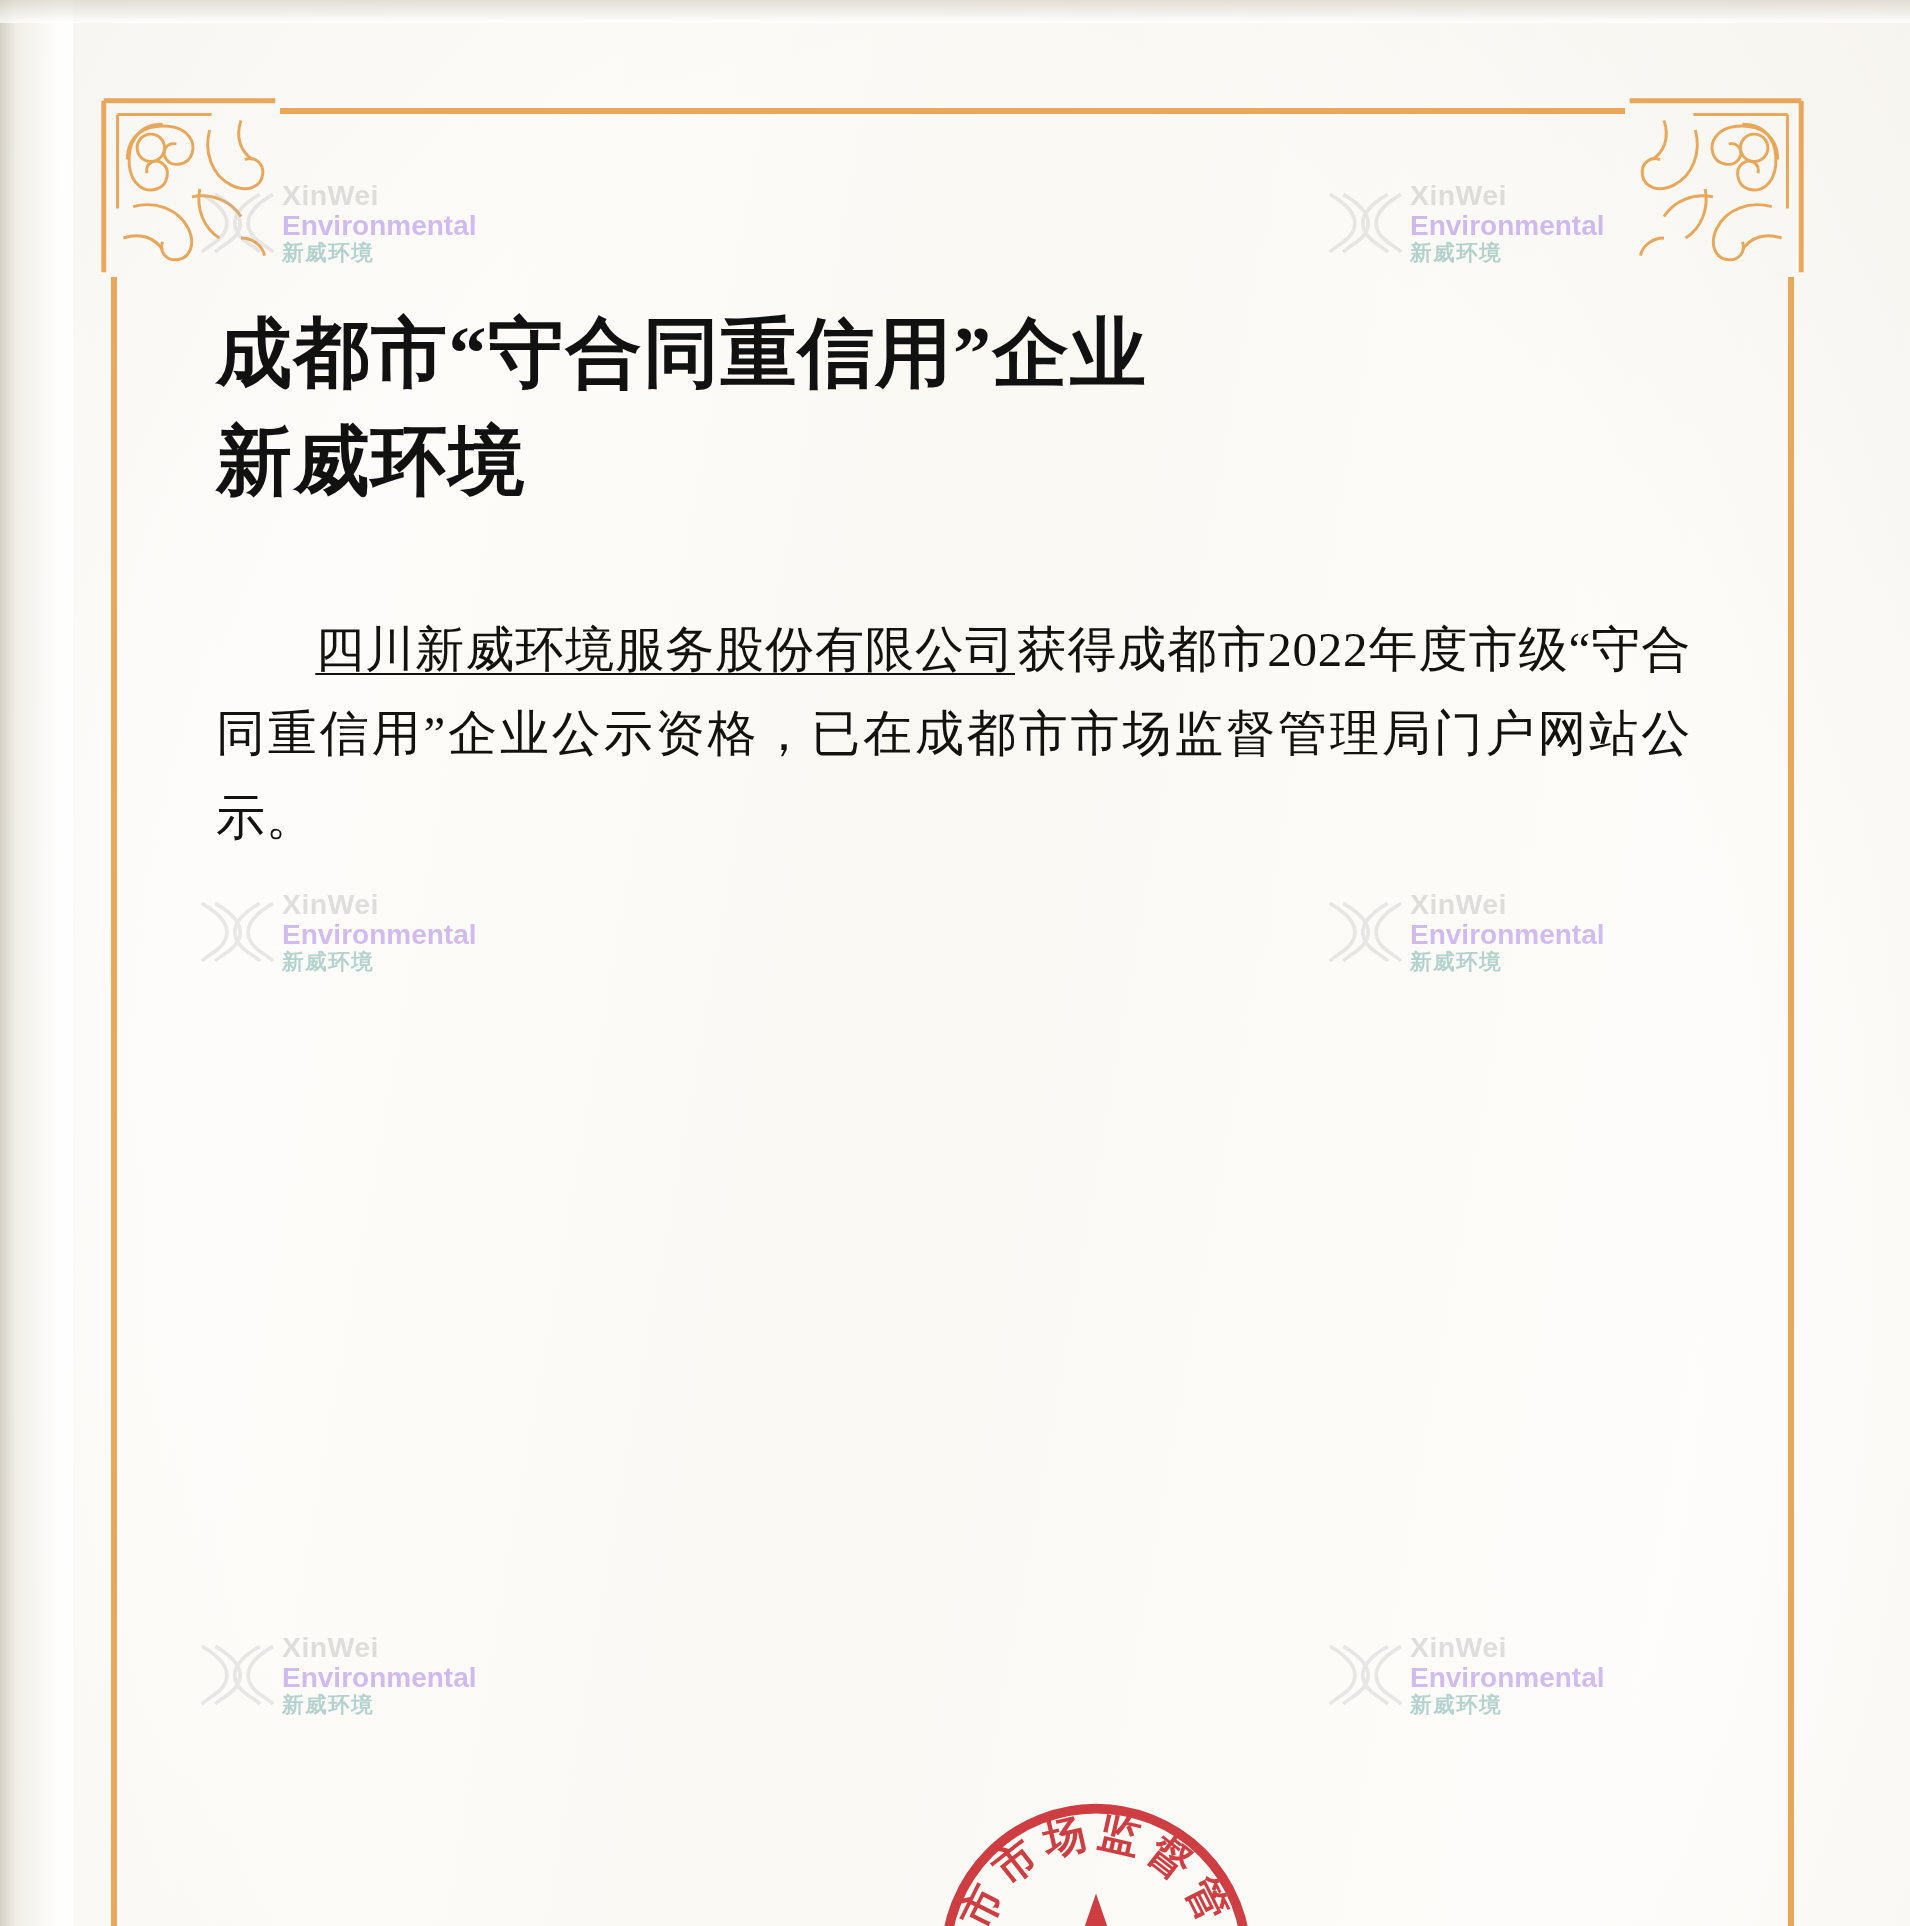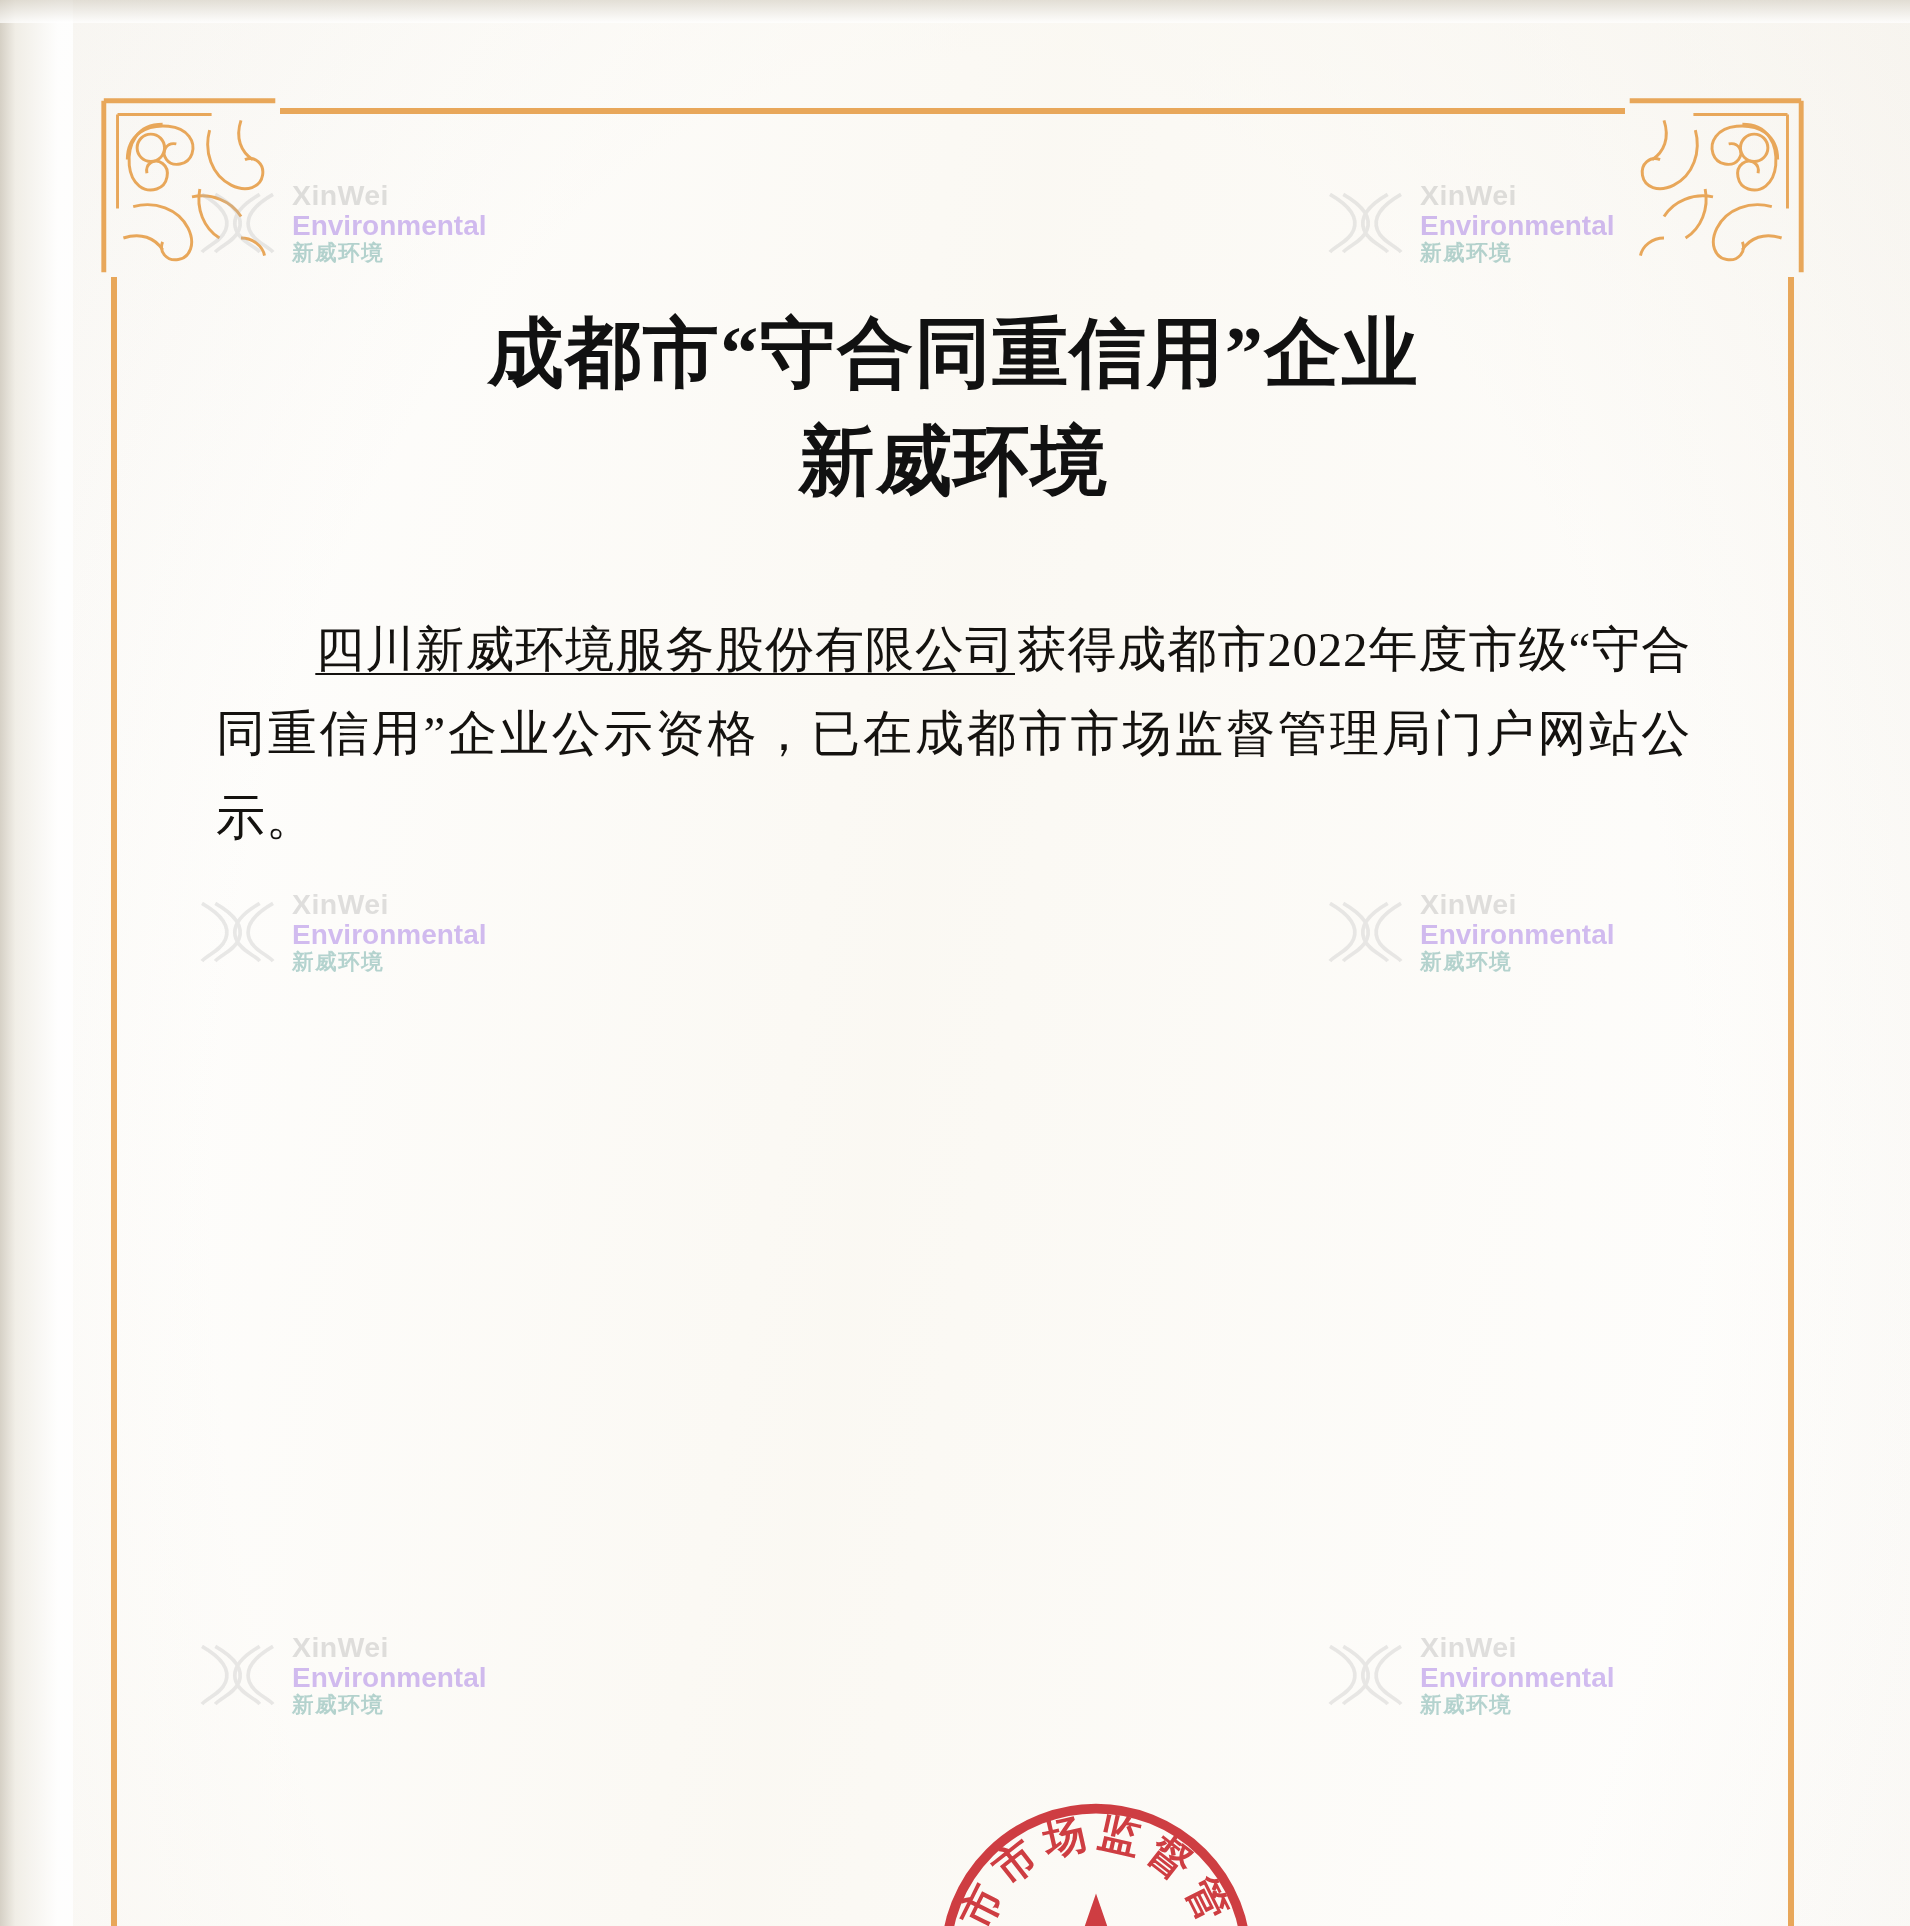--- a/index.html
+++ b/index.html
@@ -74,21 +74,20 @@
 
   
   .content {
     position: absolute;
     left: 216px;
     top: 300px;
     width: 1475px;
   }
 
   .title {
-    text-align: center;
     color: #111111;
     font-weight: bold;
     font-size: 76px;
     line-height: 1.42;
     letter-spacing: 1.5px;
     font-family: "Liberation Serif", "DejaVu Serif", serif;
   }
   .title .line2 { display: block; }
 
   .body-text {
@@ -122,21 +121,21 @@
   .seal svg { width: 100%; height: 100%; }
 
   
   .wm {
     position: absolute;
     width: 347px;
     opacity: .30;
     pointer-events: none;
     user-select: none;
   }
-  .wm .wm-row { display: flex; align-items: center; gap: 10px; }
+  .wm .wm-row { display: flex; align-items: center; }
   .wm .wm-mark { flex: 0 0 auto; }
   .wm .wm-mark svg { display: block; }
   .wm .wm-txt { line-height: 1.04; }
   .wm .wm-en1 {
     font-family: "Liberation Sans", sans-serif;
     font-weight: bold;
     font-size: 28.5px;
     color: #9b9b9b;
     letter-spacing: 0.4px;
   }

